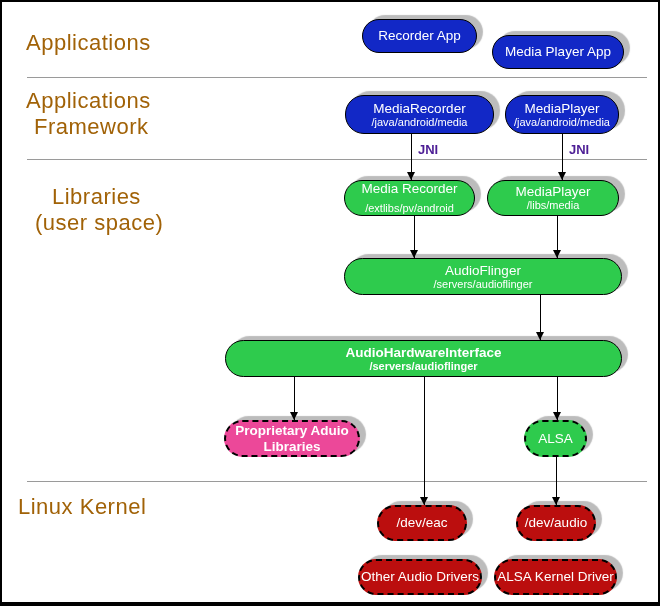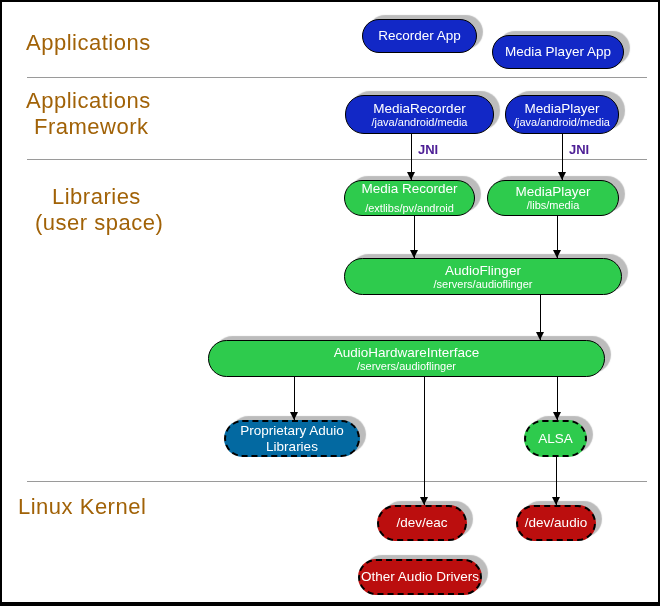--- a/index.html
+++ b/index.html
@@ -39,21 +39,21 @@
   .pill .tw{font-size:13.5px;line-height:1.12;padding:0 8px;}
   .pill .s{font-size:11px;line-height:1.15;white-space:nowrap;}
 
   #recorder-app{left:360px;top:17px;width:115px;height:34px;}
   #media-player-app{left:490px;top:17px;width:132px;height:34px;margin-top:16px;}
   #media-recorder-fw{left:343px;top:93px;width:149px;height:39px;}
   #media-player-fw{left:503px;top:93px;width:114px;height:39px;}
   #media-recorder-lib{left:342px;top:178px;width:131px;height:36px;}
   #media-player-lib{left:485px;top:178px;width:132px;height:36px;}
   #audio-flinger{left:342px;top:256px;width:278px;height:37px;}
-  #audio-hw{left:206px;top:338px;width:397px;height:37px;}
+  #audio-hw{left:223px;top:338px;width:397px;height:37px;font-weight:bold;}
   #proprietary{left:222px;top:418px;width:136px;height:37px;}
   #alsa{left:522px;top:418px;width:63px;height:37px;}
   #dev-eac{left:375px;top:503px;width:90px;height:36px;}
   #dev-audio{left:514px;top:503px;width:80px;height:36px;}
   #other-drivers{left:356px;top:557px;width:124px;height:36px;}
   #alsa-kernel{left:492px;top:557px;width:123px;height:36px;}
 
   
   .arrow{position:absolute;width:1px;background:#000;}
   .arrow::after{
@@ -130,36 +130,39 @@
   <div class="pill" id="audio-flinger" style="background: rgb(46, 203, 77);">
     <div class="t">AudioFlinger</div>
     <div class="s">/servers/audioflinger</div>
   </div>
 
   <div class="pill" id="audio-hw" style="background: rgb(46, 203, 77);">
     <div class="t">AudioHardwareInterface</div>
     <div class="s">/servers/audioflinger</div>
   </div>
 
-  <div class="pill dashed" id="proprietary" style="background: #0369a1;">
+  <div class="pill dashed" id="proprietary" style="background: #ec4899; font-weight: bold;">
     <div class="tw">Proprietary Aduio Libraries</div>
   </div>
   <div class="pill dashed" id="alsa" style="background: rgb(46, 203, 77);">
     <div class="t">ALSA</div>
   </div>
 
   <div class="pill dashed" id="dev-eac" style="background: rgb(187, 14, 14);">
     <div class="t">/dev/eac</div>
   </div>
   <div class="pill dashed" id="dev-audio" style="background: rgb(187, 14, 14);">
     <div class="t">/dev/audio</div>
   </div>
   <div class="pill dashed" id="other-drivers" style="background: rgb(187, 14, 14);">
     <div class="t">Other Audio Drivers</div>
   </div>
+  <div class="pill dashed" id="alsa-kernel" style="background: rgb(187, 14, 14);">
+    <div class="t">ALSA Kernel Driver</div>
+  </div>
 
   <div class="arrow" id="a1"></div>
   <div class="arrow" id="a2"></div>
   <div class="arrow" id="a3"></div>
   <div class="arrow" id="a4"></div>
   <div class="arrow" id="a5"></div>
   <div class="arrow" id="a6"></div>
   <div class="arrow" id="a7"></div>
   <div class="arrow" id="a8"></div>
   <div class="arrow" id="a9"></div>

